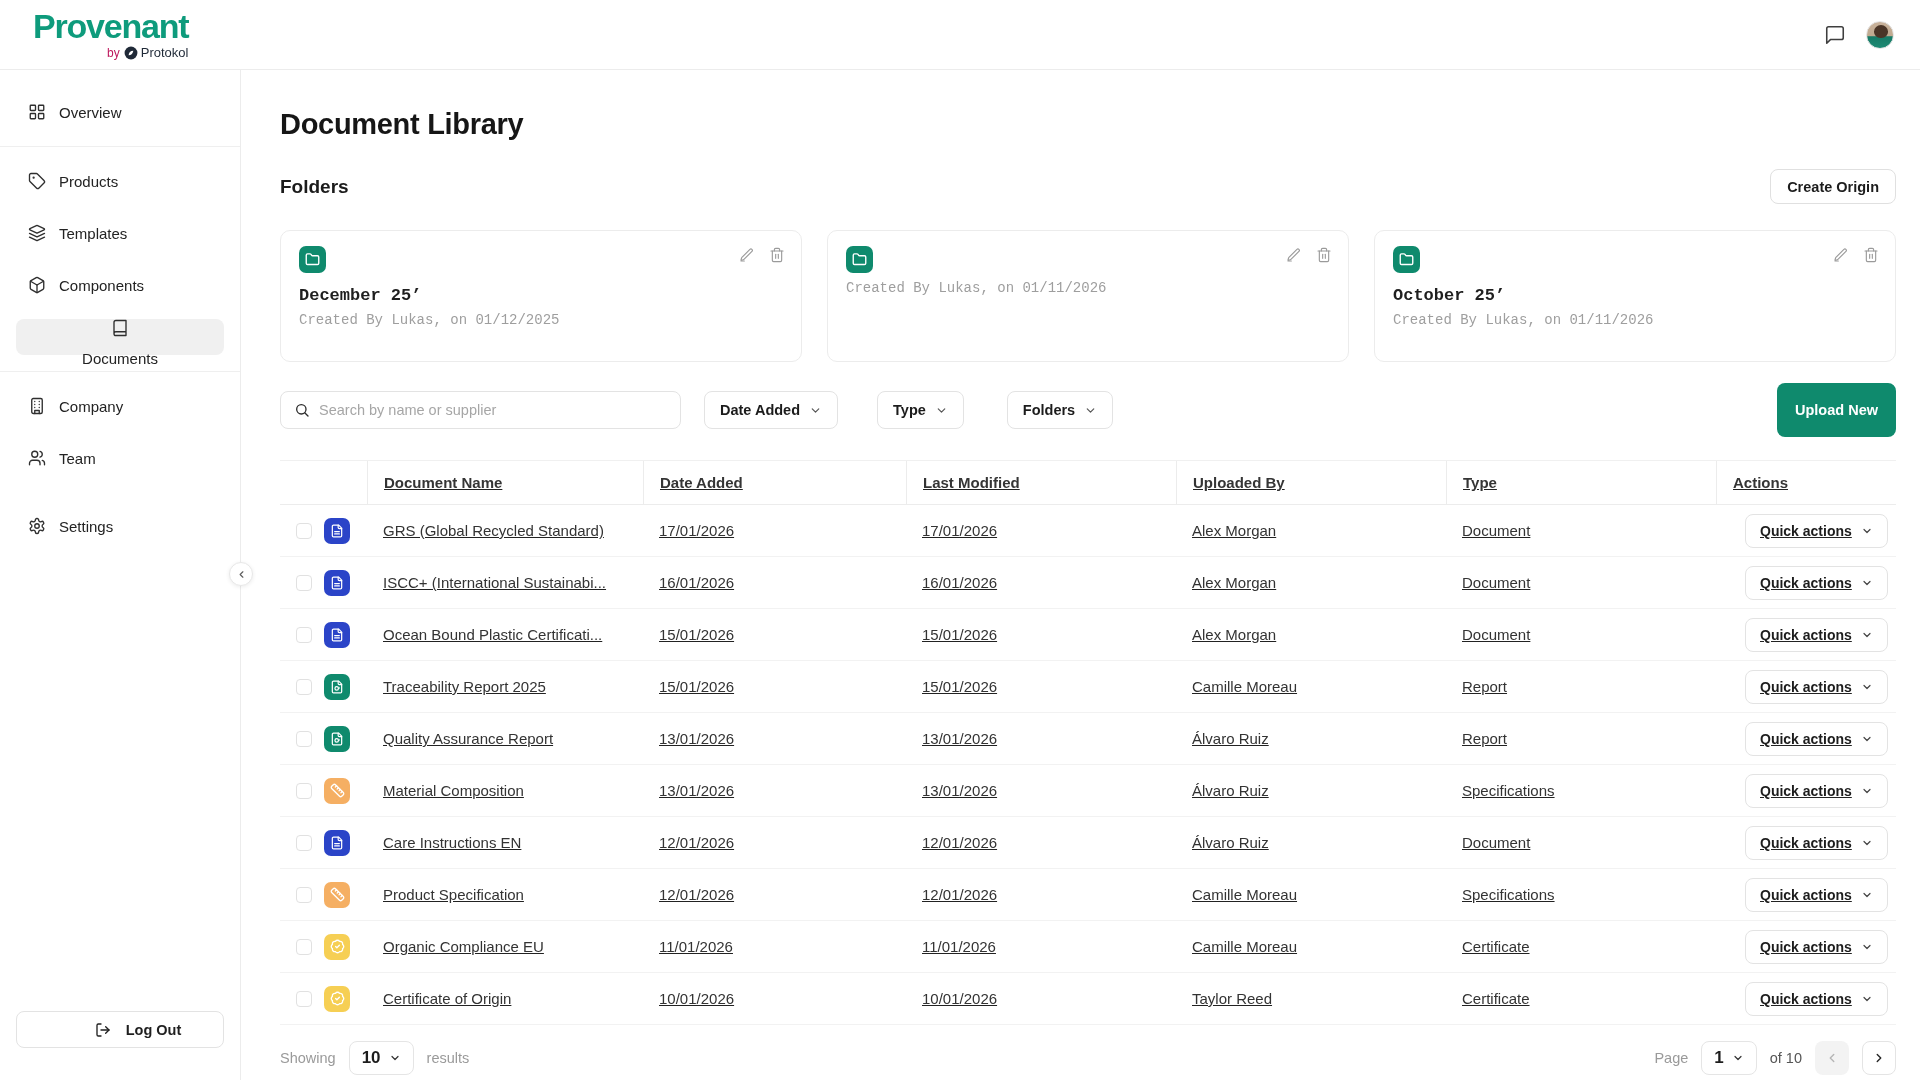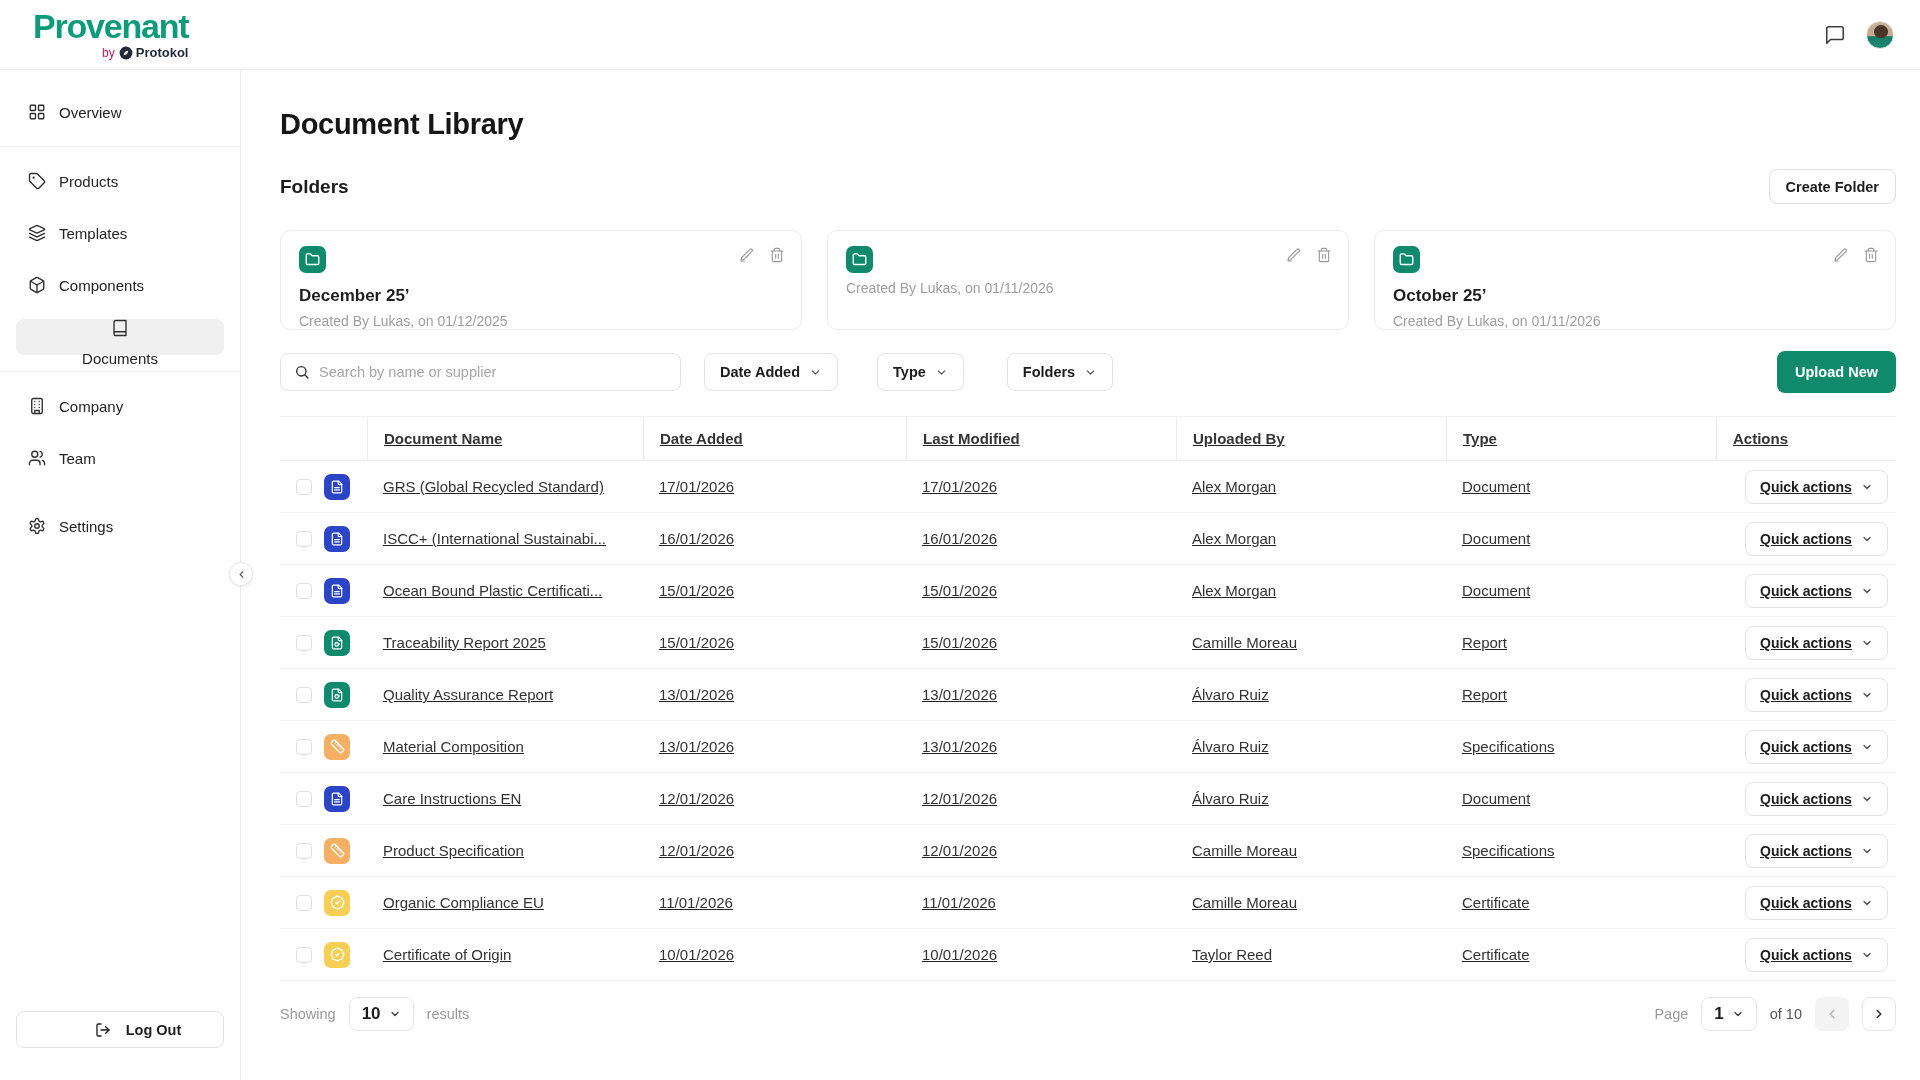--- a/index.html
+++ b/index.html
@@ -13,21 +13,21 @@
 
   
   .topbar { position:absolute; top:0; left:0; right:0; height:70px; background:#fff;
             border-bottom:1px solid #ececec; display:flex; align-items:center;
             justify-content:space-between; padding:0 26px 0 33px; z-index:5; }
   .logo { display:flex; flex-direction:column; align-items:flex-end; cursor:default; }
   .logo-word { font-size:34px; font-weight:700; letter-spacing:-1.2px;
                color:var(--logo-teal,#0E9B7C); line-height:1; }
   .logo-sub { display:flex; align-items:center; gap:4px; margin-top:2px; }
   .logo-by { font-size:12px; color:#be185d; }
-  .logo-protokol { font-size:13px; font-weight:700; color:#1f2937; display:flex; align-items:center; gap:3px;}
+  .logo-protokol { font-size:13px; font-weight:400; color:#1f2937; display:flex; align-items:center; gap:3px;}
   .topbar-right { display:flex; align-items:center; gap:18px; }
   .chat-btn { width:24px; height:24px; color:#3f3f3f; cursor:pointer; background:none; border:none; }
   .avatar { width:28px; height:28px; border-radius:50%; overflow:hidden; border:1px solid #e5e5e5;
             background:linear-gradient(180deg,#c9b29b 0%,#bfa98f 55%,#177a66 56%,#1d8a74 100%);
             position:relative; cursor:pointer; }
   .avatar::before { content:""; position:absolute; left:7px; top:3px; width:14px; height:13px;
             border-radius:50% 50% 46% 46%; background:#4a3527; }
 
   
   .sidebar { position:absolute; top:70px; left:0; bottom:0; width:241px; background:#fff;
@@ -54,43 +54,43 @@
           padding:38px 24px 0 39px; }
   .page-title { font-size:29px; font-weight:700; color:#161616; letter-spacing:-0.3px; }
 
   .folders-head { margin-top:28px; display:flex; align-items:center; justify-content:space-between; }
   .folders-title { font-size:19px; font-weight:700; color:#1b1b1b; }
   .btn-outline { height:35px; padding:0 16px; border:1px solid #e0e0e0; border-radius:8px;
                  background:#fff; font-size:14.5px; font-weight:600; color:#1c1c1c;
                  cursor:pointer; font-family:inherit; }
 
   .cards { margin-top:26px; display:grid; grid-template-columns:repeat(3,1fr); gap:25px; }
-  .card { height:100px; border:1px solid #ececec; border-radius:10px; padding:15px 18px;
-          position:relative; background:#fff; cursor:pointer; }
+  .card { height:132px; border:1px solid #ececec; border-radius:10px; padding:15px 18px;
+          position:relative; background:#fff; cursor:pointer;font-family:Liberation Mono, monospace; }
   .folder-badge { width:27px; height:27px; border-radius:7px; background:var(--brand-teal,#0F8A6D);
           display:flex; align-items:center; justify-content:center; color:#fff; }
   .card-actions { position:absolute; top:16px; right:16px; display:flex; gap:14px; color:#9a9a9a; }
   .card-actions span { cursor:pointer; }
   .card-title { margin-top:13px; font-size:17px; font-weight:600; color:#1f1f1f; }
   .card-meta { margin-top:7px; font-size:14px; color:#9e9e9e; }
 
   
   .toolbar { margin-top:21px; display:flex; align-items:center; }
   .search { width:401px; height:38px; border:1px solid #e3e3e3; border-radius:8px;
             display:flex; align-items:center; gap:9px; padding:0 13px; background:#fff; }
   .search svg { color:#2c2c2c; flex:0 0 auto; }
   .search input { border:none; outline:none; flex:1; font-size:14.5px; color:#333;
             font-family:inherit; background:transparent; }
   .search input::placeholder { color:#a6a6a6; }
   .filter-btn { height:38px; padding:0 15px; border:1px solid #e3e3e3; border-radius:8px;
             background:#fff; display:flex; align-items:center; gap:9px; font-size:14.5px;
             font-weight:600; color:#1c1c1c; cursor:pointer; font-family:inherit; }
   .filter-btn .chev { color:#555; }
   .f1 { margin-left:23px; } .f2 { margin-left:39px; } .f3 { margin-left:43px; }
-  .btn-primary { margin-left:auto; height:42px; padding:0 18px; border:none; border-radius:8px;
+  .btn-primary { margin-left:auto; height:54px; padding:0 18px; border:none; border-radius:8px;
             background:var(--brand-teal,#0F8A6D); color:#fff; font-size:14.5px; font-weight:600;
             cursor:pointer; font-family:inherit; }
 
   
   .table { margin-top:23px;text-decoration:underline; }
   .thead, .trow { display:grid; grid-template-columns:87px 276px 263px 270px 270px 270px 1fr;
             align-items:center; }
   .thead { height:45px; border-top:1px solid #f0f0f0; border-bottom:1px solid #ececec; }
   .hc { font-size:15px; font-weight:600; color:#353535; padding-left:16px; height:100%;
         display:flex; align-items:center; }
@@ -237,21 +237,21 @@
   <svg width="11" height="11" viewBox="0 0 24 24" fill="none" stroke="currentColor" stroke-width="2.5" stroke-linecap="round" stroke-linejoin="round">
       <path d="m15 18-6-6 6-6"></path>
     </svg>
 </div>
 
 <main class="main">
   <h1 class="page-title">Document Library</h1>
 
   <div class="folders-head">
     <div class="folders-title">Folders</div>
-    <button class="btn-outline">Create Folder</button>
+    <button class="btn-outline">Create Origin</button>
   </div>
 
   <div class="cards">
     <div class="card">
       <div class="folder-badge">
         <svg width="15" height="15" viewBox="0 0 24 24" fill="none" stroke="currentColor" stroke-width="2.2" stroke-linecap="round" stroke-linejoin="round">
             <path d="M20 20a2 2 0 0 0 2-2V8a2 2 0 0 0-2-2h-7.9a2 2 0 0 1-1.69-.9L9.6 3.9A2 2 0 0 0 7.93 3H4a2 2 0 0 0-2 2v13a2 2 0 0 0 2 2Z"></path>
           </svg>
       </div>
       <div class="card-actions">

